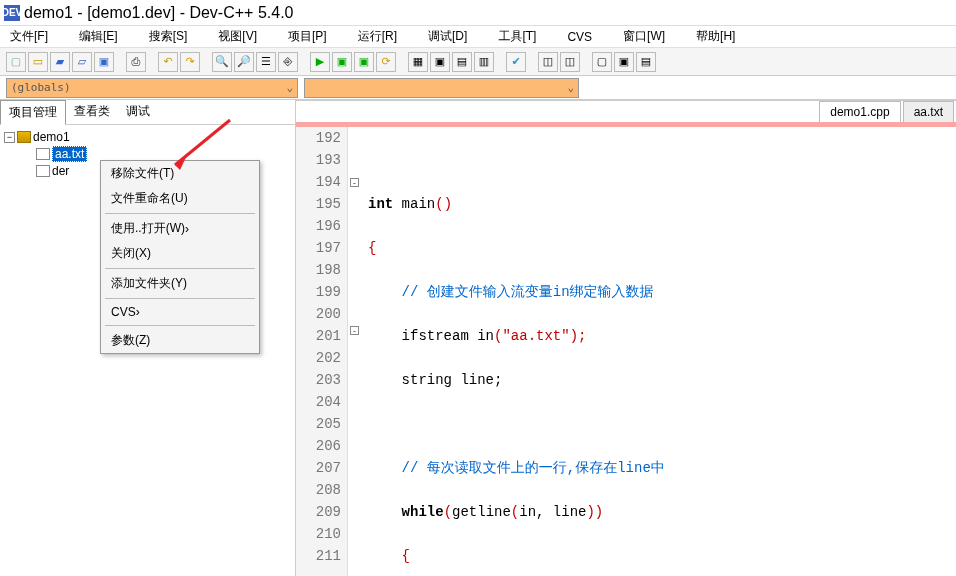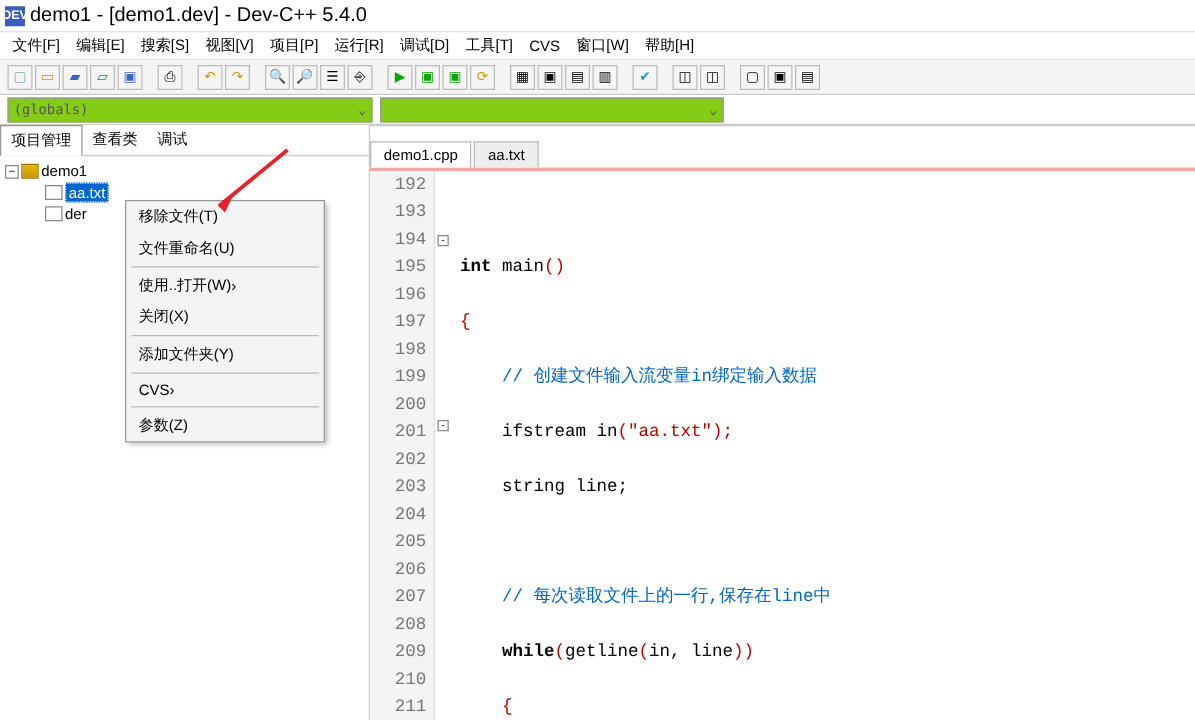--- a/index.html
+++ b/index.html
@@ -1,43 +1,43 @@
 <!DOCTYPE html>
 <html><head>
 <meta charset="utf-8">
 <style>
   * { box-sizing: border-box; margin: 0; padding: 0; }
   body { font-family: "Segoe UI", Tahoma, sans-serif; font-size: 12px; background: #fff; width: 956px; height: 576px; overflow: hidden; position: relative; }
   .titlebar { height: 26px; background: #fff; display: flex; align-items: center; padding: 0 4px; gap: 4px; border-bottom: 1px solid #ddd; }
   .titlebar .app-icon { width: 16px; height: 16px; background: #3a5fbf; color: #fff; font-size: 10px; font-weight: bold; display: flex; align-items: center; justify-content: center; }
   .titlebar .title-text { font-size: 16px; }
-  .menubar { height: 22px; background: #fff; display: flex; align-items: center; padding: 0 4px; gap: 1px; border-bottom: 1px solid #e0e0e0; }
+  .menubar { height: 22px; background: #fff; display: flex; align-items: center; padding: 0 4px; gap: 19px; border-bottom: 1px solid #e0e0e0; }
   .menubar span { padding: 2px 6px; cursor: default; }
   .toolbar { height: 28px; background: #f5f5f5; border-bottom: 1px solid #ccc; display: flex; align-items: center; padding: 0 6px; gap: 2px; }
   .tbtn { width: 20px; height: 20px; border: 1px solid #bbb; display: flex; align-items: center; justify-content: center; font-size: 11px; }
   .tsep { width: 8px; }
   .combos { height: 24px; background: #fff; display: flex; align-items: center; padding: 2px 6px; gap: 6px; border-bottom: 1px solid #ccc; }
-  .combo { height: 20px; border: 1px solid #999; background: #84cc16; display: flex; align-items: center; justify-content: space-between; padding: 0 4px; font-family: monospace; font-size: 11px; color: #555; }
+  .combo { height: 20px; border: 1px solid #999; background: #fdba74; display: flex; align-items: center; justify-content: space-between; padding: 0 4px; font-family: monospace; font-size: 11px; color: #555; }
   .combo1 { width: 292px; }
   .combo2 { width: 275px; }
   .main { display: flex; height: calc(576px - 26px - 22px - 28px - 24px); }
   .left-panel { width: 296px; border-right: 1px solid #ccc; background: #fff; }
   .left-tabs { display: flex; border-bottom: 1px solid #ccc; }
   .left-tabs span { padding: 3px 8px; font-size: 12px; cursor: default; }
   .left-tabs span.active { border: 1px solid #999; border-bottom: 1px solid #fff; background: #fff; margin-bottom: -1px; }
   .tree { padding: 4px 4px; font-size: 12px; }
   .tree-row { display: flex; align-items: center; gap: 2px; padding: 1px 0; }
   .tree-row.selected span.node-label { background: #0066cc; color: #fff; border: 1px dotted #fff; padding: 0 2px; }
   .tree-indent-2 { padding-left: 32px; }
   .tree-toggle { width: 11px; height: 11px; border: 1px solid #888; display: inline-flex; align-items: center; justify-content: center; font-size: 9px; line-height: 1; }
   .tree-icon { width: 14px; height: 12px; display: inline-block; }
   .proj-icon { background: linear-gradient(#e6b800,#c99400); border: 1px solid #9c7700; }
   .file-icon { background: #fff; border: 1px solid #888; }
   .right-panel { flex: 1; display: flex; flex-direction: column; border-top: 1px solid #ccc; }
-  .ed-tabs { display: flex; border-bottom: 3px solid #fca5a5; padding-top: 12px; }
+  .ed-tabs { display: flex; border-bottom: 5px solid #fca5a5; padding-top: 0; justify-content: flex-end; }
   .ed-tabs span { padding: 3px 10px; font-size: 12px; border: 1px solid #bbb; border-bottom: none; margin-right: 2px; background: #eee; }
   .ed-tabs span.active { background: #fff; }
   .editor { flex: 1; display: flex; font-family: Liberation Mono, monospace; font-size: 14px; line-height: 22px; overflow: hidden; }
   .gutter { width: 52px; background: #f4f4f4; border-right: 1px solid #ddd; text-align: right; color: #777; padding-right: 6px; }
   .fold-col { width: 14px; background: #fff; }
   .fold-mark { width: 9px; height: 9px; border: 1px solid #888; margin: 7px 0 0 2px; font-size: 8px; line-height: 7px; text-align: center; display: block; }
   .code-area { flex: 1; padding-left: 6px; white-space: pre; }
   .kw { font-weight: bold; }
   .str { color: #c00000; }
   .cmt { color: #0066cc; margin-top: 28px; }

